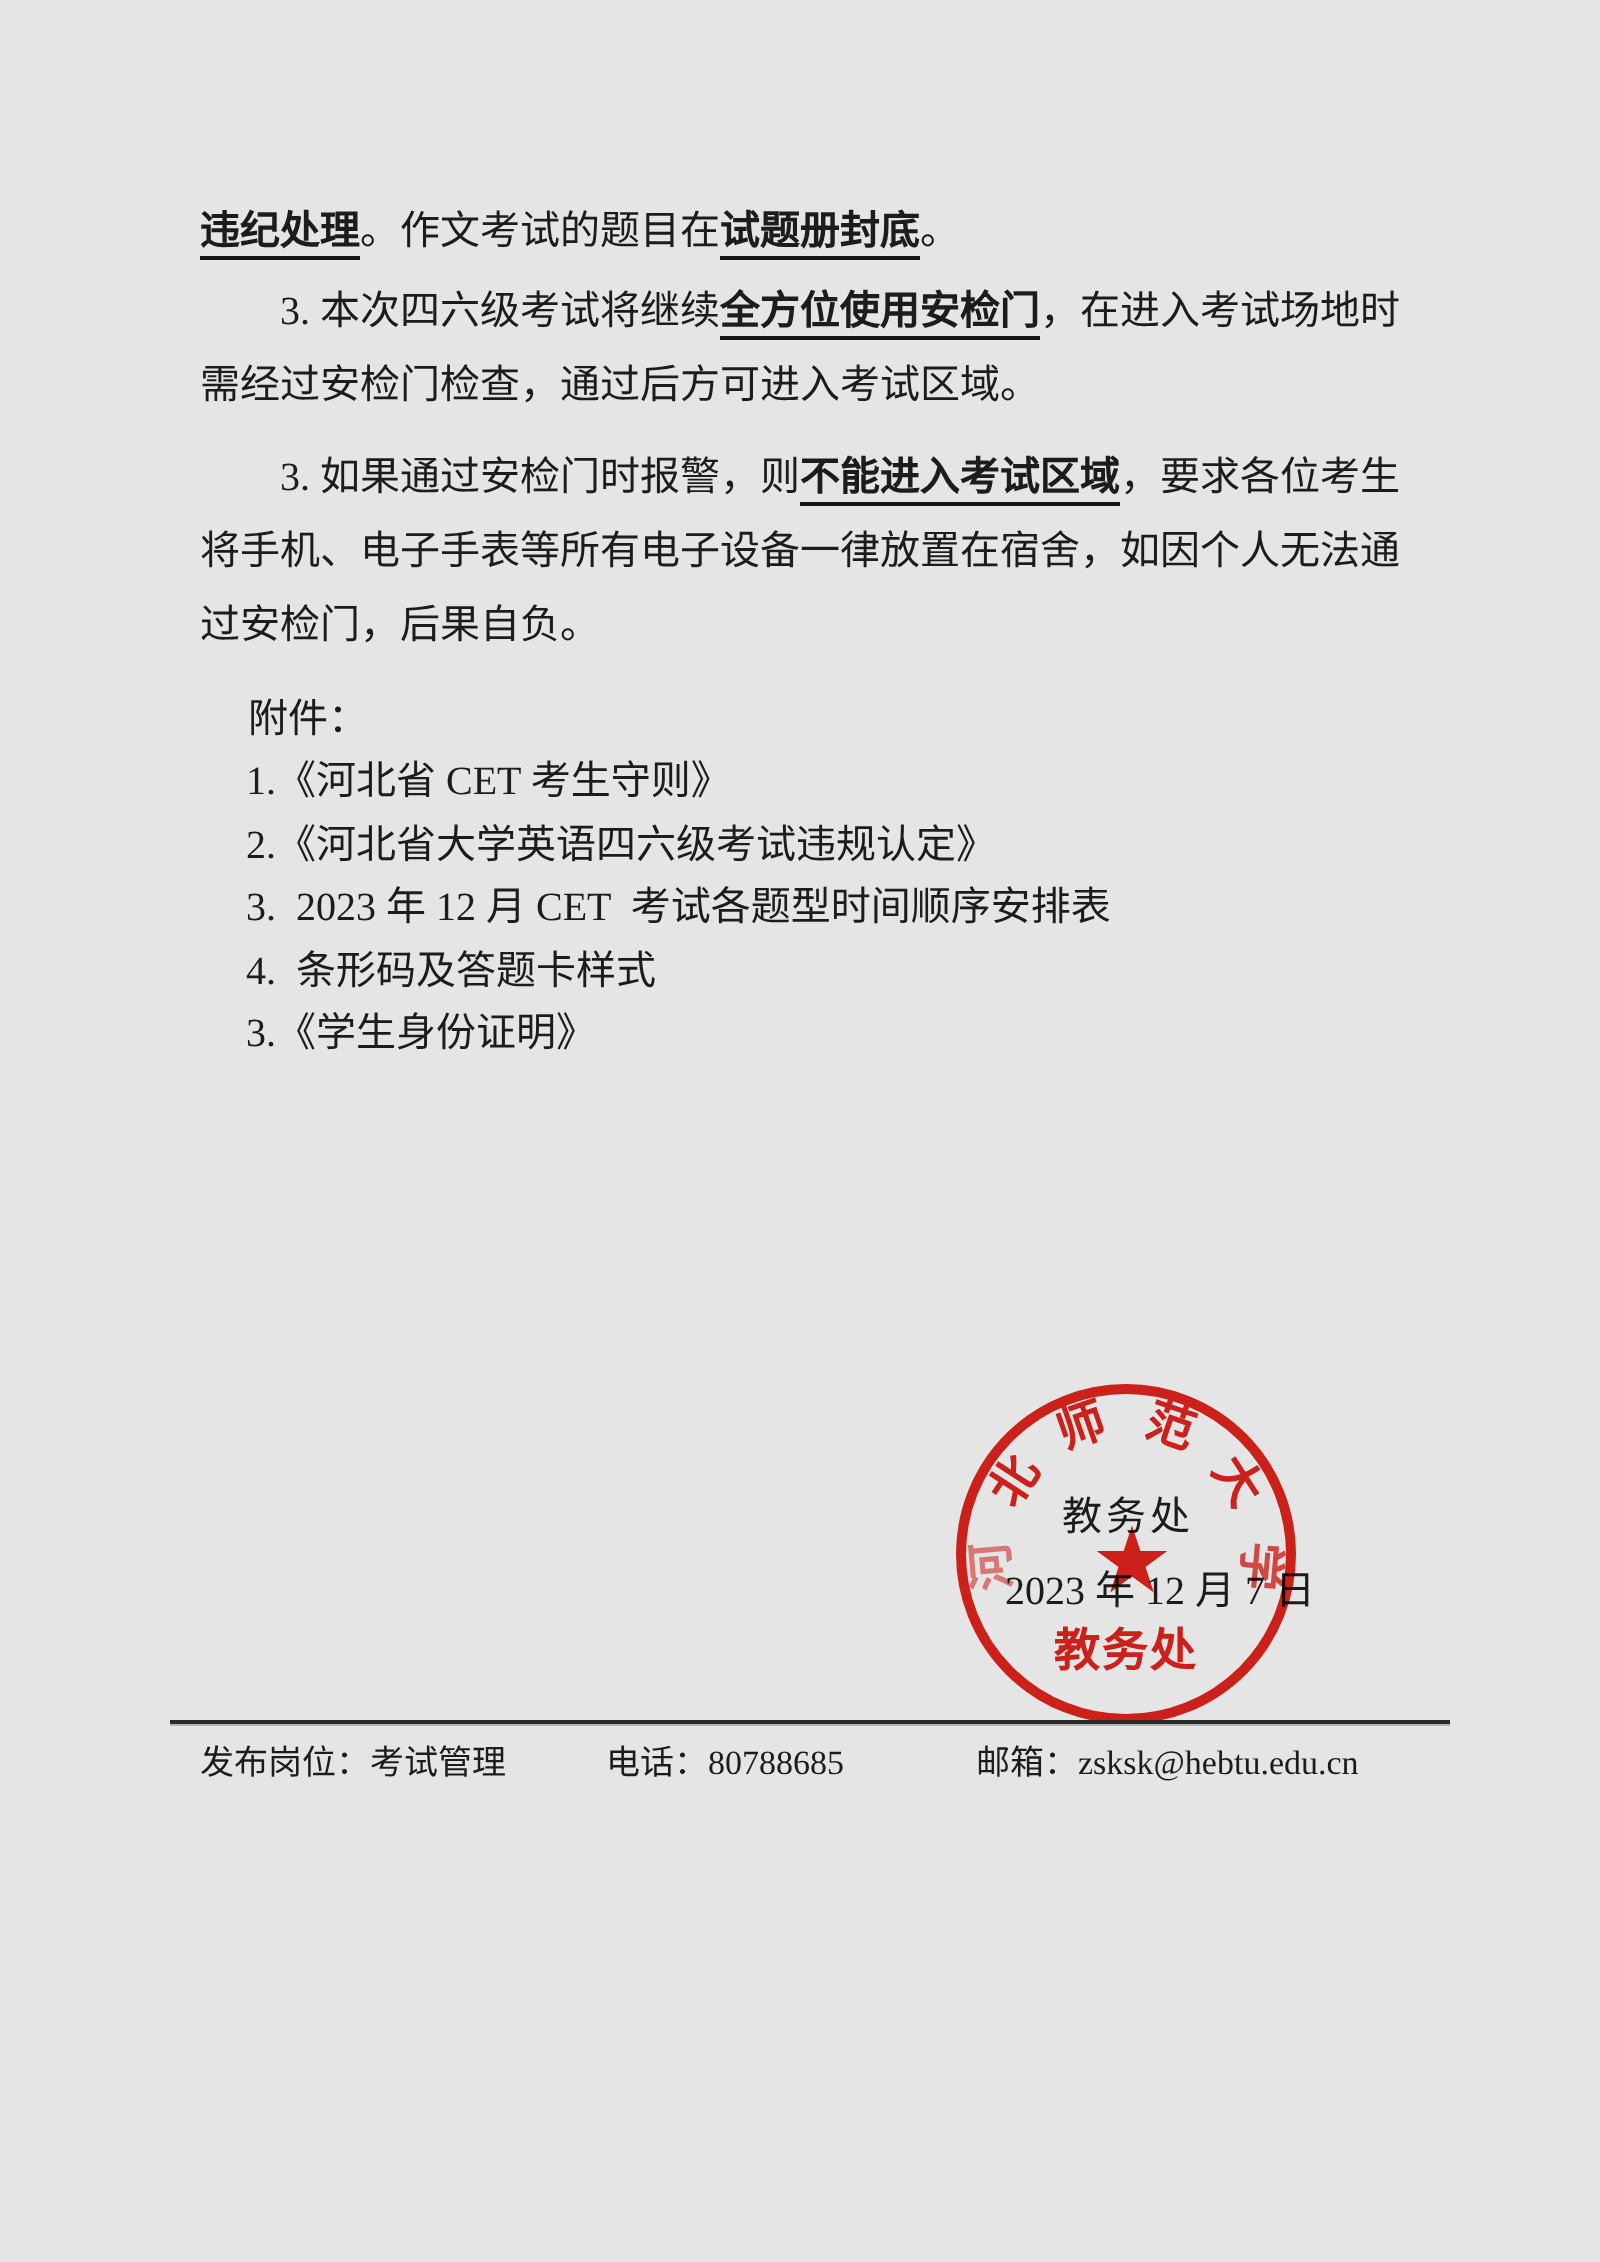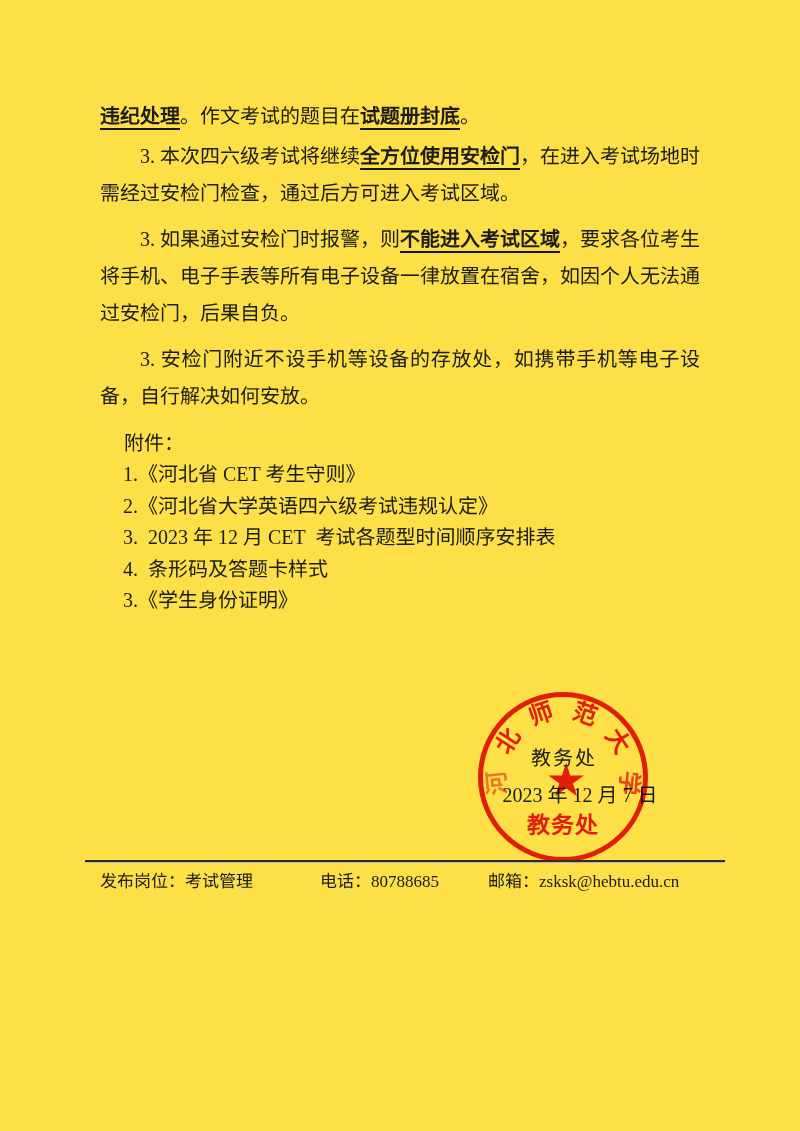--- a/index.html
+++ b/index.html
@@ -1,17 +1,17 @@
 <!DOCTYPE html>
 <html lang="zh-CN"><head>
 <meta charset="utf-8">
 <style>
   html,body{margin:0;padding:0;background:#ffffff;}
   body{width:800px;height:1131px;font-family:"Liberation Serif","DejaVu Serif",serif;color:#1c1c1c;}
-  .page{position:relative;width:800px;height:1131px;background:#fde047;overflow:hidden;}
+  .page{position:relative;width:800px;height:1131px;background:#e5e5e5;overflow:hidden;}
   .content{margin-left:100px;width:600px;}
 
   .opening{padding-top:103px;margin:0;font-size:20px;line-height:26px;}
   .bu{font-weight:700;border-bottom:2px solid #161616;padding-bottom:1px;}
   .bu:empty{border-bottom:none;padding-bottom:0;}
 
   .heading{margin:14px 0 0 0;font-size:21px;line-height:30px;font-weight:700;
            font-family:"Liberation Sans","DejaVu Sans",sans-serif;letter-spacing:1px;}
 
   .para{margin:9px 0 0 0;font-size:20px;line-height:37px;text-indent:40px;
@@ -45,37 +45,36 @@
         font-size:46px;color:var(--seal-red);line-height:1;
         font-family:"DejaVu Sans",sans-serif;}
   .seal-bottom{position:absolute;left:0;right:0;top:114px;text-align:center;
                font-size:23px;font-weight:700;color:var(--seal-red);letter-spacing:1px;}
 
   
   .footer-line{position:absolute;left:85px;top:860px;width:640px;height:2px;
                background:#2b2b2b;border-bottom:1px solid #b5b5b5;}
   .footer-text{position:absolute;top:867px;left:0;width:800px;font-size:17px;}
   .footer-text .f1{position:absolute;left:100px;}
-  .footer-text .f2{position:absolute;left:320px;}
+  .footer-text .f2{position:absolute;left:303px;}
   .footer-text .f3{position:absolute;left:488px;}
 </style>
 </head>
 <body>
 
 <div class="page">
   <div class="content">
 
     <p class="opening"><span class="bu">违纪处理</span><span>。作文考试的题目在</span><span class="bu">试题册封底</span><span>。</span></p>
 
 
     <p class="para"><span>3. 本次四六级考试将继续</span><span class="bu">全方位使用安检门</span><span>，在进入考试场地时需经过安检门检查，通过后方可进入考试区域。</span></p>
 
     <p class="para"><span>3. 如果通过安检门时报警，则</span><span class="bu">不能进入考试区域</span><span>，要求各位考生将手机、电子手表等所有电子设备一律放置在宿舍，如因个人无法通过安检门，后果自负。</span></p>
 
-    <p class="para"><span>3. 安检门附近不设手机等设备的存放处，如携带手机等电子设备，自行解决如何安放。</span><span class="bu"></span><span></span></p>
 
     <div class="attachments">
       <div class="att-label">附件：</div>
       <div class="att-item">1.《河北省 CET 考生守则》</div>
       <div class="att-item">2.《河北省大学英语四六级考试违规认定》</div>
       <div class="att-item">3.  2023 年 12 月 CET  考试各题型时间顺序安排表</div>
       <div class="att-item">4.  条形码及答题卡样式</div>
       <div class="att-item">3.《学生身份证明》</div>
     </div>
   </div>

